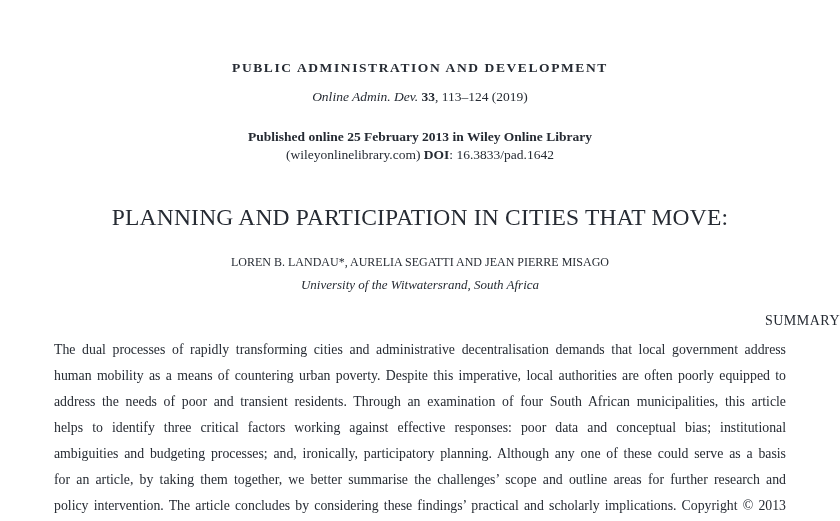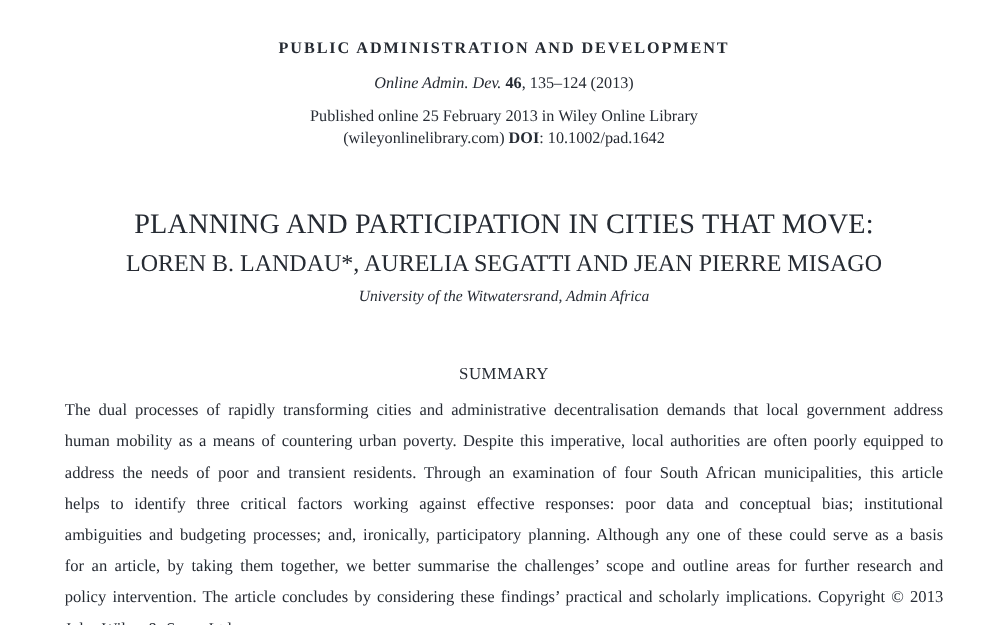--- a/index.html
+++ b/index.html
@@ -13,69 +13,71 @@
     height: 521px;
     background: #ffffff;
     color: #262b33;
     font-family: "Liberation Serif", "DejaVu Serif", serif;
     overflow: hidden;
   }
   .center { text-align: center; }
 
   
   .journal-header {
-    padding-top: 32px;
+    padding-top: 60px;
   }
   .journal-name {
     font-size: 13.5px;
     font-weight: bold;
     letter-spacing: 1.6px;
   }
   .citation-line {
     margin-top: 13px;
     font-size: 13.5px;
   }
   .citation-line .jname { font-style: italic; }
   .citation-line .vol { font-weight: bold; }
   .published-line {
-    margin-top: 12px;
+    margin-top: 24px;
     font-size: 13.5px;
+    font-weight: bold;
   }
   .doi-line {
     margin-top: 2px;
     font-size: 13.5px;
   }
   .doi-line .doi-label { font-weight: bold; }
 
   
   .article-title {
-    margin-top: 50px;
+    margin-top: 40px;
     font-size: 23.5px;
     line-height: 28px;
     letter-spacing: 0.2px;
   }
   .article-title sup {
     font-size: 13px;
     line-height: 0;
   }
   .authors {
-    margin-top: 8px;
-    font-size: 20px;
+    margin-top: 24px;
+    font-size: 12px;
   }
   .affiliation {
     margin-top: 7px;
     font-size: 13px;
     font-style: italic;
   }
 
   
   .summary-heading {
-    margin-top: 50px;
+    margin-top: 20px;
     font-size: 14px;
     letter-spacing: 0.5px;
+    text-align: right;
   }
   .summary-body {
     margin: 8px auto 0 auto;
     width: 732px;
     font-size: 13.8px;
     line-height: 26px;
     text-align: justify;
     word-spacing: 1.5px;
   }
 
@@ -94,37 +96,37 @@
 </head>
 <body>
 
 <div class="page">
 
   <div class="journal-header center">
     <div class="journal-name">PUBLIC ADMINISTRATION AND DEVELOPMENT</div>
 
     <div class="citation-line">
       <span class="jname">Online Admin. Dev.</span>
-      <span class="vol">46</span><span>, 135–124 (2013)</span>
+      <span class="vol">33</span><span>, 113–124 (2019)</span>
     </div>
 
     <div class="published-line">Published online 25 February 2013 in Wiley Online Library</div>
 
     <div class="doi-line">
-      <span>(wileyonlinelibrary.com) </span><span class="doi-label">DOI</span><span>: 10.1002/pad.1642</span>
+      <span>(wileyonlinelibrary.com) </span><span class="doi-label">DOI</span><span>: 16.3833/pad.1642</span>
     </div>
   </div>
 
   <div class="article-title center">
     <div>PLANNING AND PARTICIPATION IN CITIES THAT MOVE:</div>
   </div>
 
   <div class="authors center">LOREN B. LANDAU*, AURELIA SEGATTI AND JEAN PIERRE MISAGO</div>
 
-  <div class="affiliation center">University of the Witwatersrand, Admin Africa</div>
+  <div class="affiliation center">University of the Witwatersrand, South Africa</div>
 
   <div class="summary-heading center">SUMMARY</div>
 
   <div class="summary-body">The dual processes of rapidly transforming cities and administrative decentralisation demands that local government address human mobility as a means of countering urban poverty. Despite this imperative, local authorities are often poorly equipped to address the needs of poor and transient residents. Through an examination of four South African municipalities, this article helps to identify three critical factors working against effective responses: poor data and conceptual bias; institutional ambiguities and budgeting processes; and, ironically, participatory planning. Although any one of these could serve as a basis for an article, by taking them together, we better summarise the challenges’ scope and outline areas for further research and policy intervention. The article concludes by considering these findings’ practical and scholarly implications. Copyright © 2013 John Wiley &amp; Sons, Ltd.</div>
 
   <div class="keywords-line">
     <span class="kw-label">key words</span><span>—</span><span>local government; migration; urbanisation; South Africa; budgeting; planning; popular participation</span>
   </div>
 
 </div>

